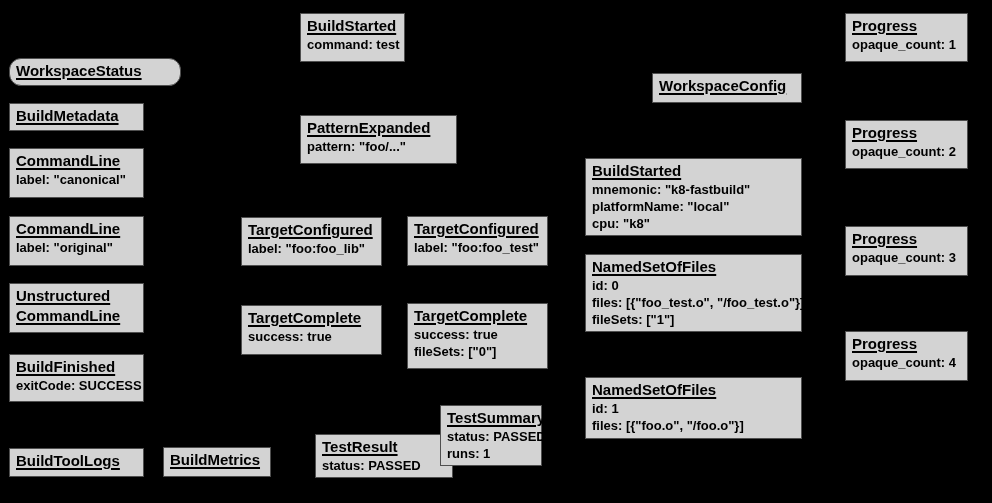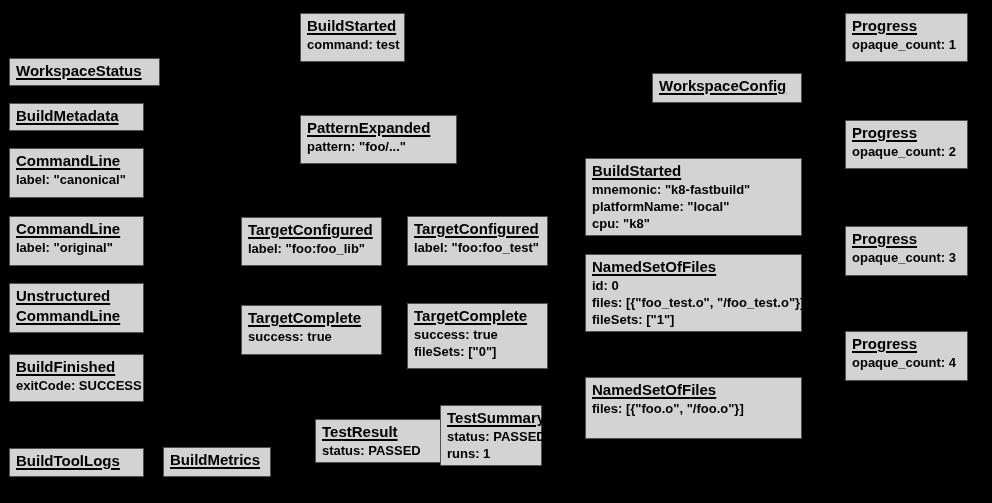--- a/index.html
+++ b/index.html
@@ -34,21 +34,21 @@
     white-space: nowrap;
     font-weight: bold;
   }
 </style>
 </head>
 <body>
 
 <div id="canvas">
 
 
-  <div class="node" style="left:9px;top:58px;width:151px;min-height:28px;">
+  <div class="node" style="left:9px;top:58px;width:172px;min-height:28px;border-radius:12px;">
     <div class="t">WorkspaceStatus</div>
   </div>
 
   <div class="node" style="left:9px;top:103px;width:135px;min-height:28px;">
     <div class="t">BuildMetadata</div>
   </div>
 
   <div class="node" style="left:9px;top:148px;width:135px;min-height:50px;">
     <div class="t">CommandLine</div>
     <div class="f">label: "canonical"</div>
@@ -101,21 +101,21 @@
     <div class="t">TargetComplete</div>
     <div class="f">success: true</div>
   </div>
 
   <div class="node" style="left:407px;top:303px;width:141px;min-height:66px;">
     <div class="t">TargetComplete</div>
     <div class="f">success: true</div>
     <div class="f">fileSets: ["0"]</div>
   </div>
 
-  <div class="node" style="left:315px;top:419px;width:138px;min-height:42px;">
+  <div class="node" style="left:315px;top:434px;width:138px;min-height:42px;">
     <div class="t">TestResult</div>
     <div class="f">status: PASSED</div>
   </div>
 
   <div class="node" style="left:440px;top:405px;width:102px;min-height:58px;">
     <div class="t">TestSummary</div>
     <div class="f">status: PASSED</div>
     <div class="f">runs: 1</div>
   </div>
 
@@ -132,20 +132,21 @@
 
   <div class="node" style="left:585px;top:254px;width:217px;min-height:75px;">
     <div class="t">NamedSetOfFiles</div>
     <div class="f">id: 0</div>
     <div class="f">files: [{"foo_test.o", "/foo_test.o"}]</div>
     <div class="f">fileSets: ["1"]</div>
   </div>
 
   <div class="node" style="left:585px;top:377px;width:217px;min-height:62px;">
     <div class="t">NamedSetOfFiles</div>
+    <div class="f">id: 1</div>
     <div class="f">files: [{"foo.o", "/foo.o"}]</div>
   </div>
 
   <div class="node" style="left:845px;top:13px;width:123px;min-height:49px;">
     <div class="t">Progress</div>
     <div class="f">opaque_count: 1</div>
   </div>
 
   <div class="node" style="left:845px;top:120px;width:123px;min-height:49px;">
     <div class="t">Progress</div>

